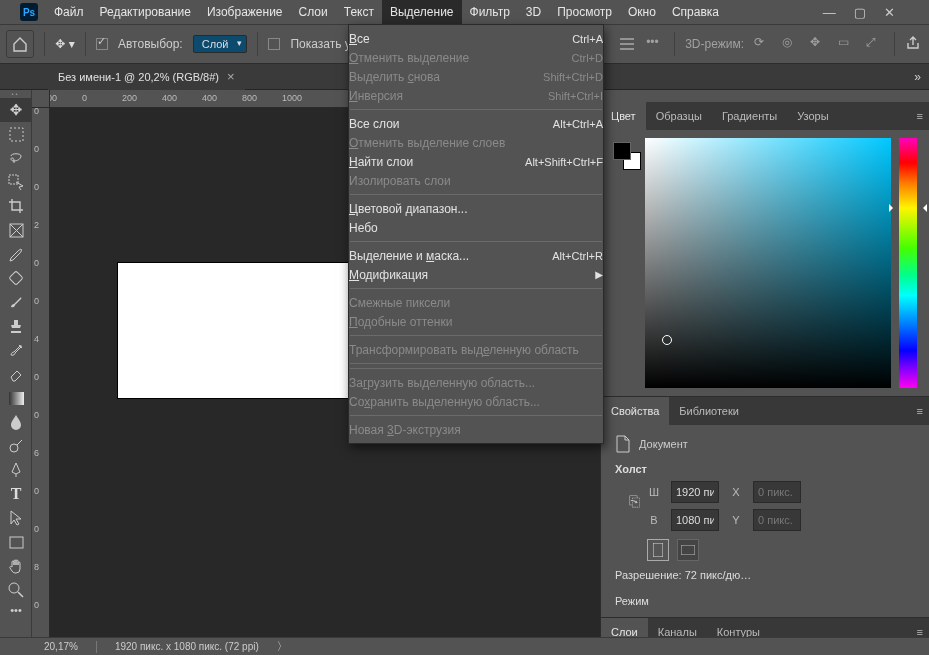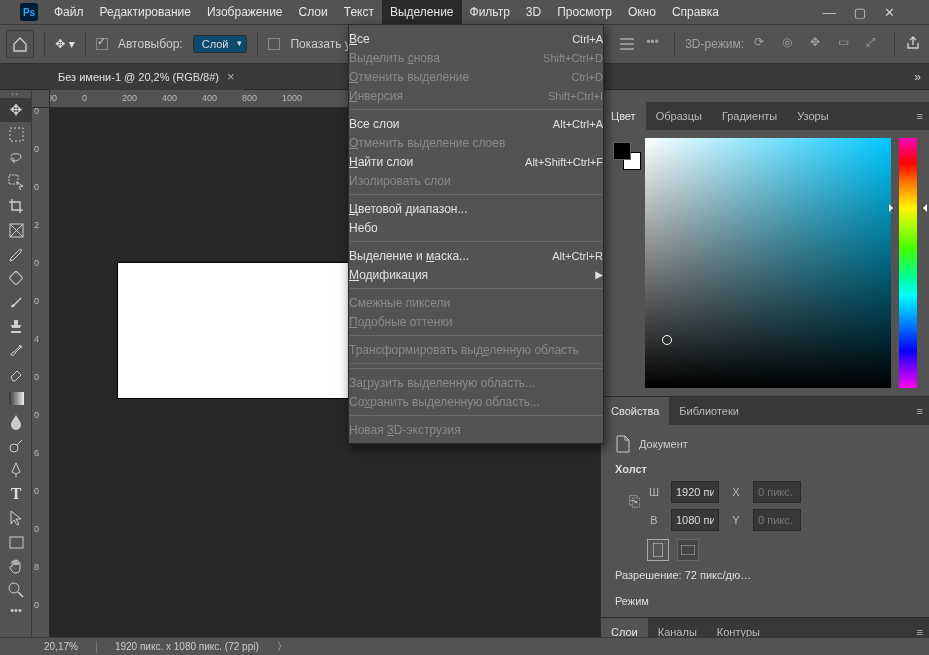--- a/index.html
+++ b/index.html
@@ -411,28 +411,28 @@
   <span>1920 пикс. x 1080 пикс. (72 ppi)</span>
   <span style="font-size:11px">〉</span>
 </div>
 
 <div id="dropdown">
     <div class="dd-item">
       <span class="lbl"><span class="ul">В</span>се</span>
       <span class="sc">Ctrl+A</span>
     </div>
     <div class="dd-item disabled">
+      <span class="lbl"><span class="ul">О</span>тменить выделение</span>
+      <span class="sc">Ctrl+D</span>
+    </div>
+    <div class="dd-item disabled">
       <span class="lbl">Выделить <span class="ul">с</span>нова</span>
       <span class="sc">Shift+Ctrl+D</span>
     </div>
     <div class="dd-item disabled">
-      <span class="lbl"><span class="ul">О</span>тменить выделение</span>
-      <span class="sc">Ctrl+D</span>
-    </div>
-    <div class="dd-item disabled">
       <span class="lbl"><span class="ul">И</span>нверсия</span>
       <span class="sc">Shift+Ctrl+I</span>
     </div>
     <div class="dd-sep"></div>
     <div class="dd-item">
       <span class="lbl">Все слои</span>
       <span class="sc">Alt+Ctrl+A</span>
     </div>
     <div class="dd-item disabled">
       <span class="lbl"><span class="ul">О</span>тменить выделение слоев</span>

